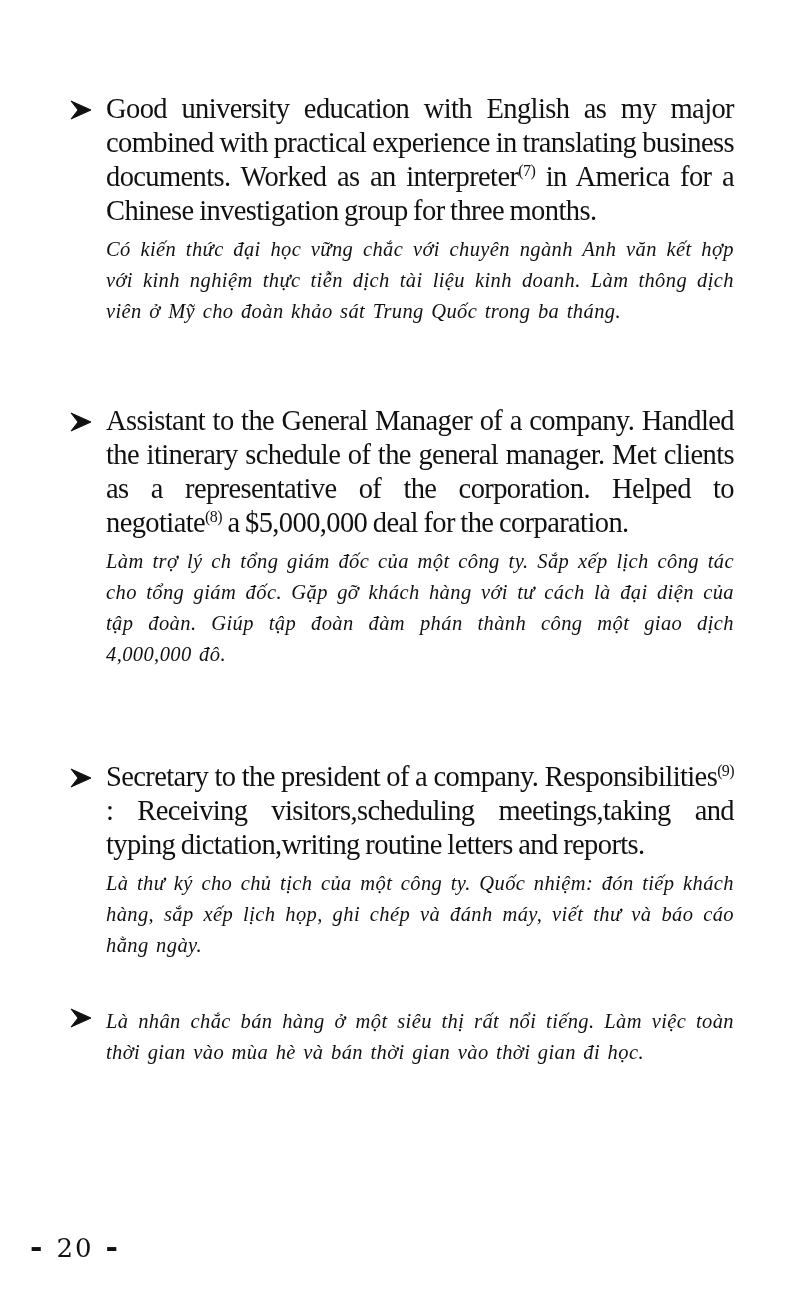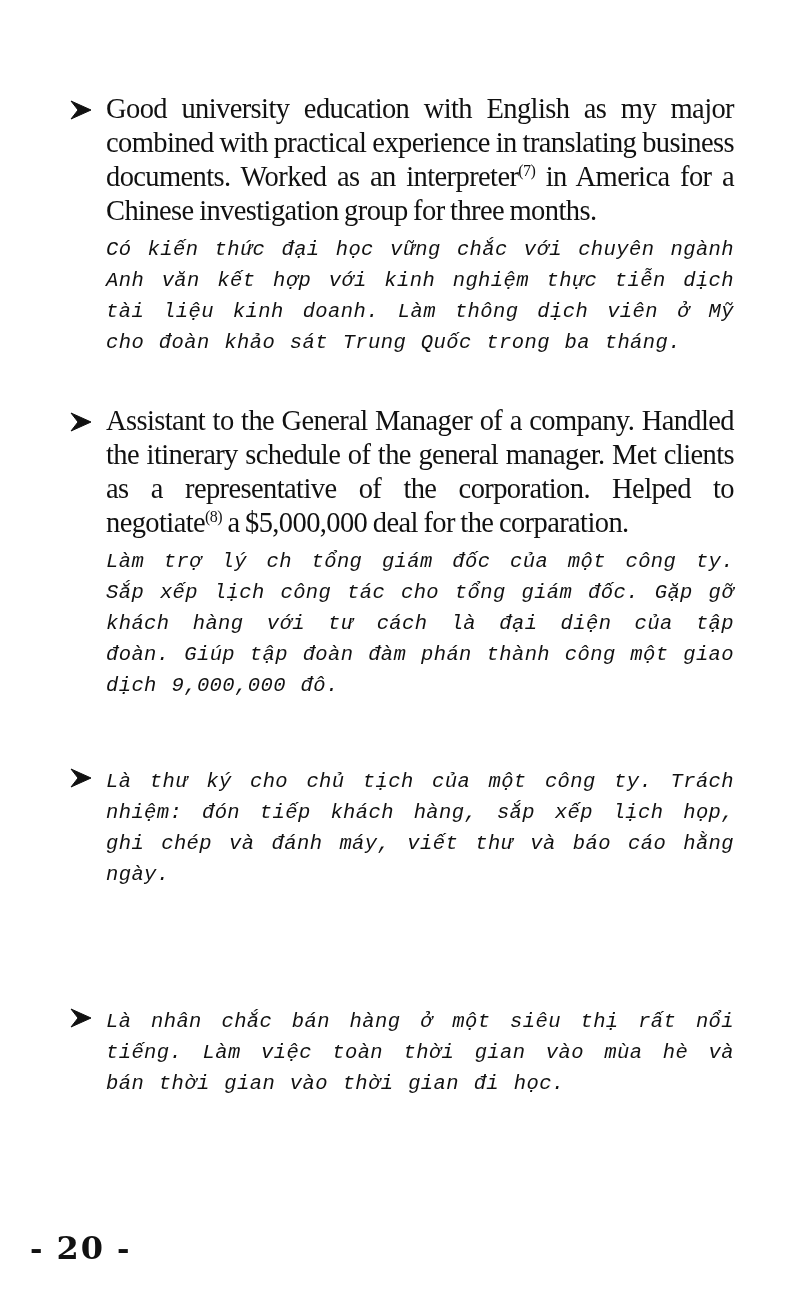--- a/index.html
+++ b/index.html
@@ -38,21 +38,21 @@
       font-family: "Liberation Serif", serif;
       font-size: 28.5px;
       line-height: 34px;
       text-align: justify;
       letter-spacing: -0.6px;
       word-spacing: -1px;
     }
     .vi {
       margin-left: 36px;
       margin-top: 6px;
-      font-family: Liberation Mono, monospace;
+      font-family: Liberation Serif, serif;
       font-style: italic;
       font-size: 20.5px;
       line-height: 31px;
       text-align: justify;
       letter-spacing: 0.4px;
       word-spacing: 2px;
     }
     sup {
       font-size: 16px;
       line-height: 0;
@@ -66,22 +66,22 @@
       position: absolute;
       left: 30px;
       top: 1213px;
       font-family: "DejaVu Serif", serif;
       font-weight: bold;
       font-size: 30px;
       letter-spacing: 2px;
       color: #111111;
     }
     .page-number .num {
-      font-weight: 700;
-      font-size: 32px;
+      font-weight: 400;
+      font-size: 26px;
       margin: 0 12px;
     }
   </style>
 </head>
 <body>
 
 <div class="page">
 
   <div class="item" id="item-1">
     <svg class="bullet" viewBox="0 0 22 20">
@@ -89,28 +89,29 @@
     </svg>
     <div class="en"><span>Good university education with English as my major combined with practical experience in translating business documents. Worked as an interpreter</span><sup>(7)</sup><span> in America for a Chinese investigation group for three months.</span></div>
     <div class="vi">Có kiến thức đại học vững chắc với chuyên ngành Anh văn kết hợp với kinh nghiệm thực tiễn dịch tài liệu kinh doanh. Làm thông dịch viên ở Mỹ cho đoàn khảo sát Trung Quốc trong ba tháng.</div>
   </div>
 
   <div class="item" id="item-2">
     <svg class="bullet" viewBox="0 0 22 20">
       <path d="M1 1 L21 10 L1 19 L8 10 Z" fill="#111" stroke="#111" stroke-width="1"></path>
     </svg>
     <div class="en"><span>Assistant to the General Manager of a company. Handled the itinerary schedule of the general manager. Met clients as a representative of the corporation. Helped to negotiate</span><sup>(8)</sup><span> a $5,000,000 deal for the corparation.</span></div>
-    <div class="vi">Làm trợ lý ch tổng giám đốc của một công ty. Sắp xếp lịch công tác cho tổng giám đốc. Gặp gỡ khách hàng với tư cách là đại diện của tập đoàn. Giúp tập đoàn đàm phán thành công một giao dịch 9,000,000 đô.</div>
+    <div class="vi">Làm trợ lý ch tổng giám đốc của một công ty. Sắp xếp lịch công tác cho tổng giám đốc. Gặp gỡ khách hàng với tư cách là đại diện của tập đoàn. Giúp tập đoàn đàm phán thành công một giao dịch 4,000,000 đô.</div>
   </div>
 
   <div class="item" id="item-3">
     <svg class="bullet" viewBox="0 0 22 20">
       <path d="M1 1 L21 10 L1 19 L8 10 Z" fill="#111" stroke="#111" stroke-width="1"></path>
     </svg>
-    <div class="vi">Là thư ký cho chủ tịch của một công ty. Trách nhiệm: đón tiếp khách hàng, sắp xếp lịch họp, ghi chép và đánh máy, viết thư và báo cáo hằng ngày.</div>
+    <div class="en"><span>Secretary to the president of a company. Responsibilities</span><sup>(9)</sup><span> : Receiving visitors,scheduling meetings,taking and typing dictation,writing routine letters and reports.</span></div>
+    <div class="vi">Là thư ký cho chủ tịch của một công ty. Quốc nhiệm: đón tiếp khách hàng, sắp xếp lịch họp, ghi chép và đánh máy, viết thư và báo cáo hằng ngày.</div>
   </div>
 
   <div class="item" id="item-4">
     <svg class="bullet" viewBox="0 0 22 20">
       <path d="M1 1 L21 10 L1 19 L8 10 Z" fill="#111" stroke="#111" stroke-width="1"></path>
     </svg>
     <div class="vi">Là nhân chắc bán hàng ở một siêu thị rất nổi tiếng. Làm việc toàn thời gian vào mùa hè và bán thời gian vào thời gian đi học.</div>
   </div>
 
   <div class="page-number">

